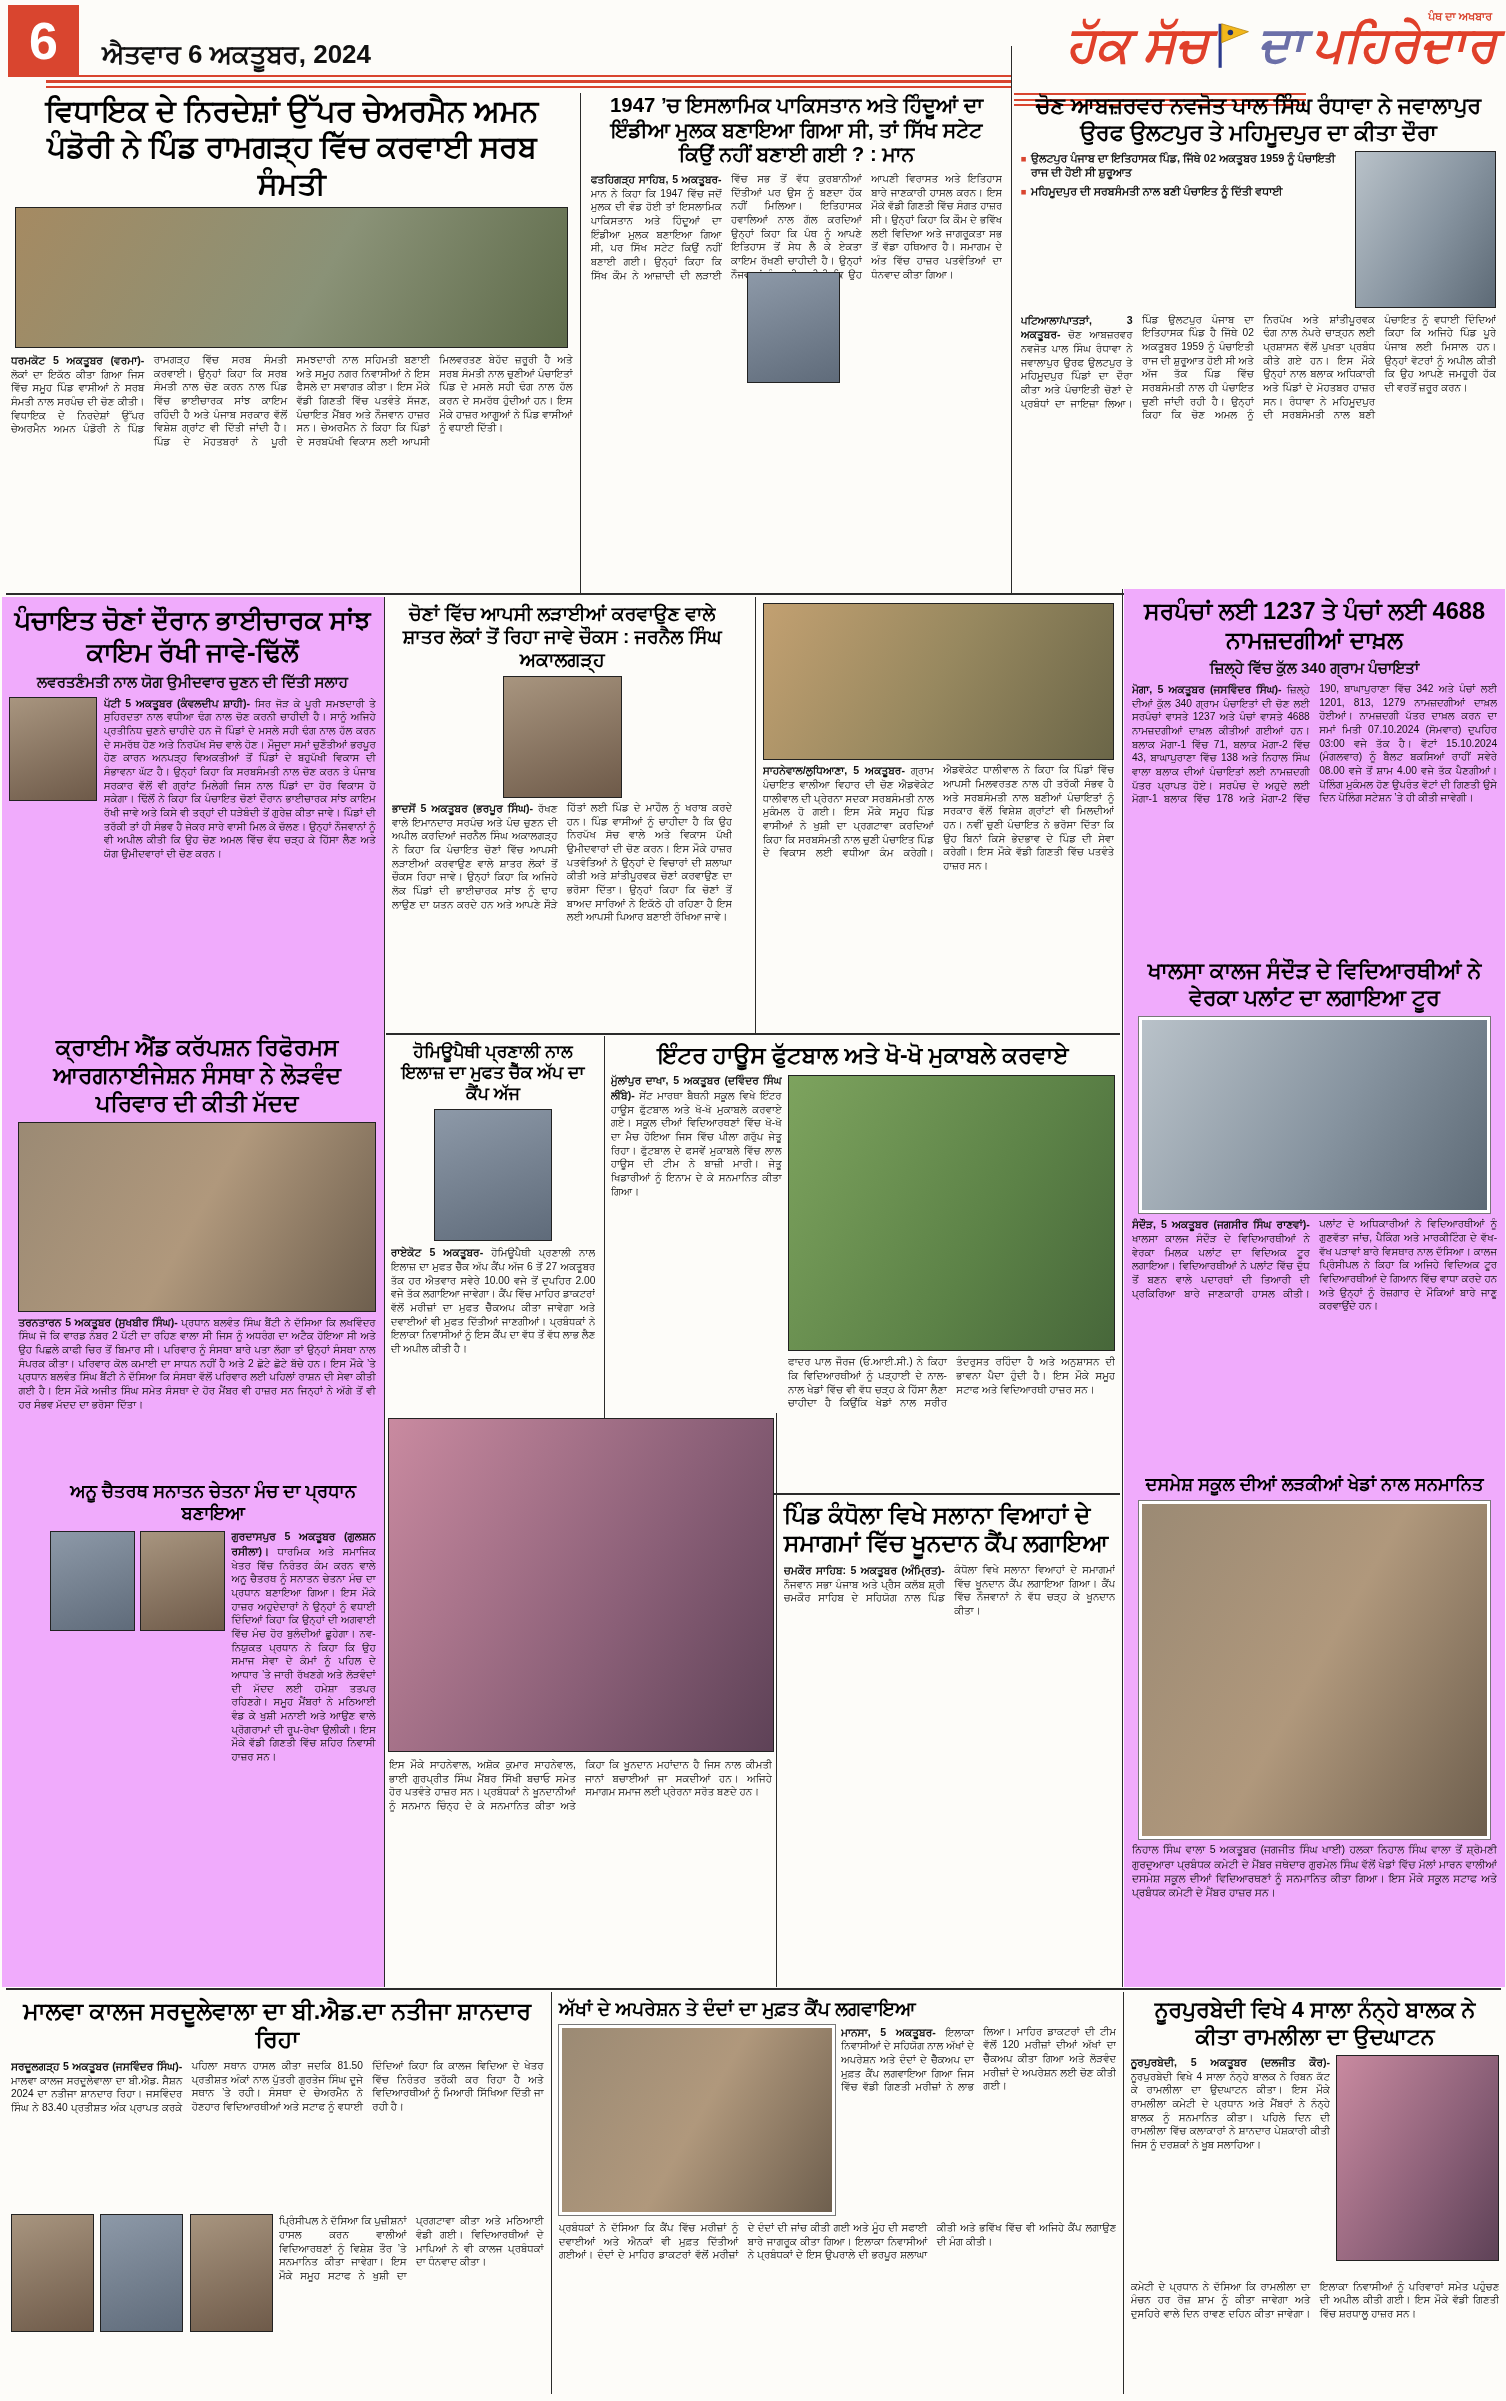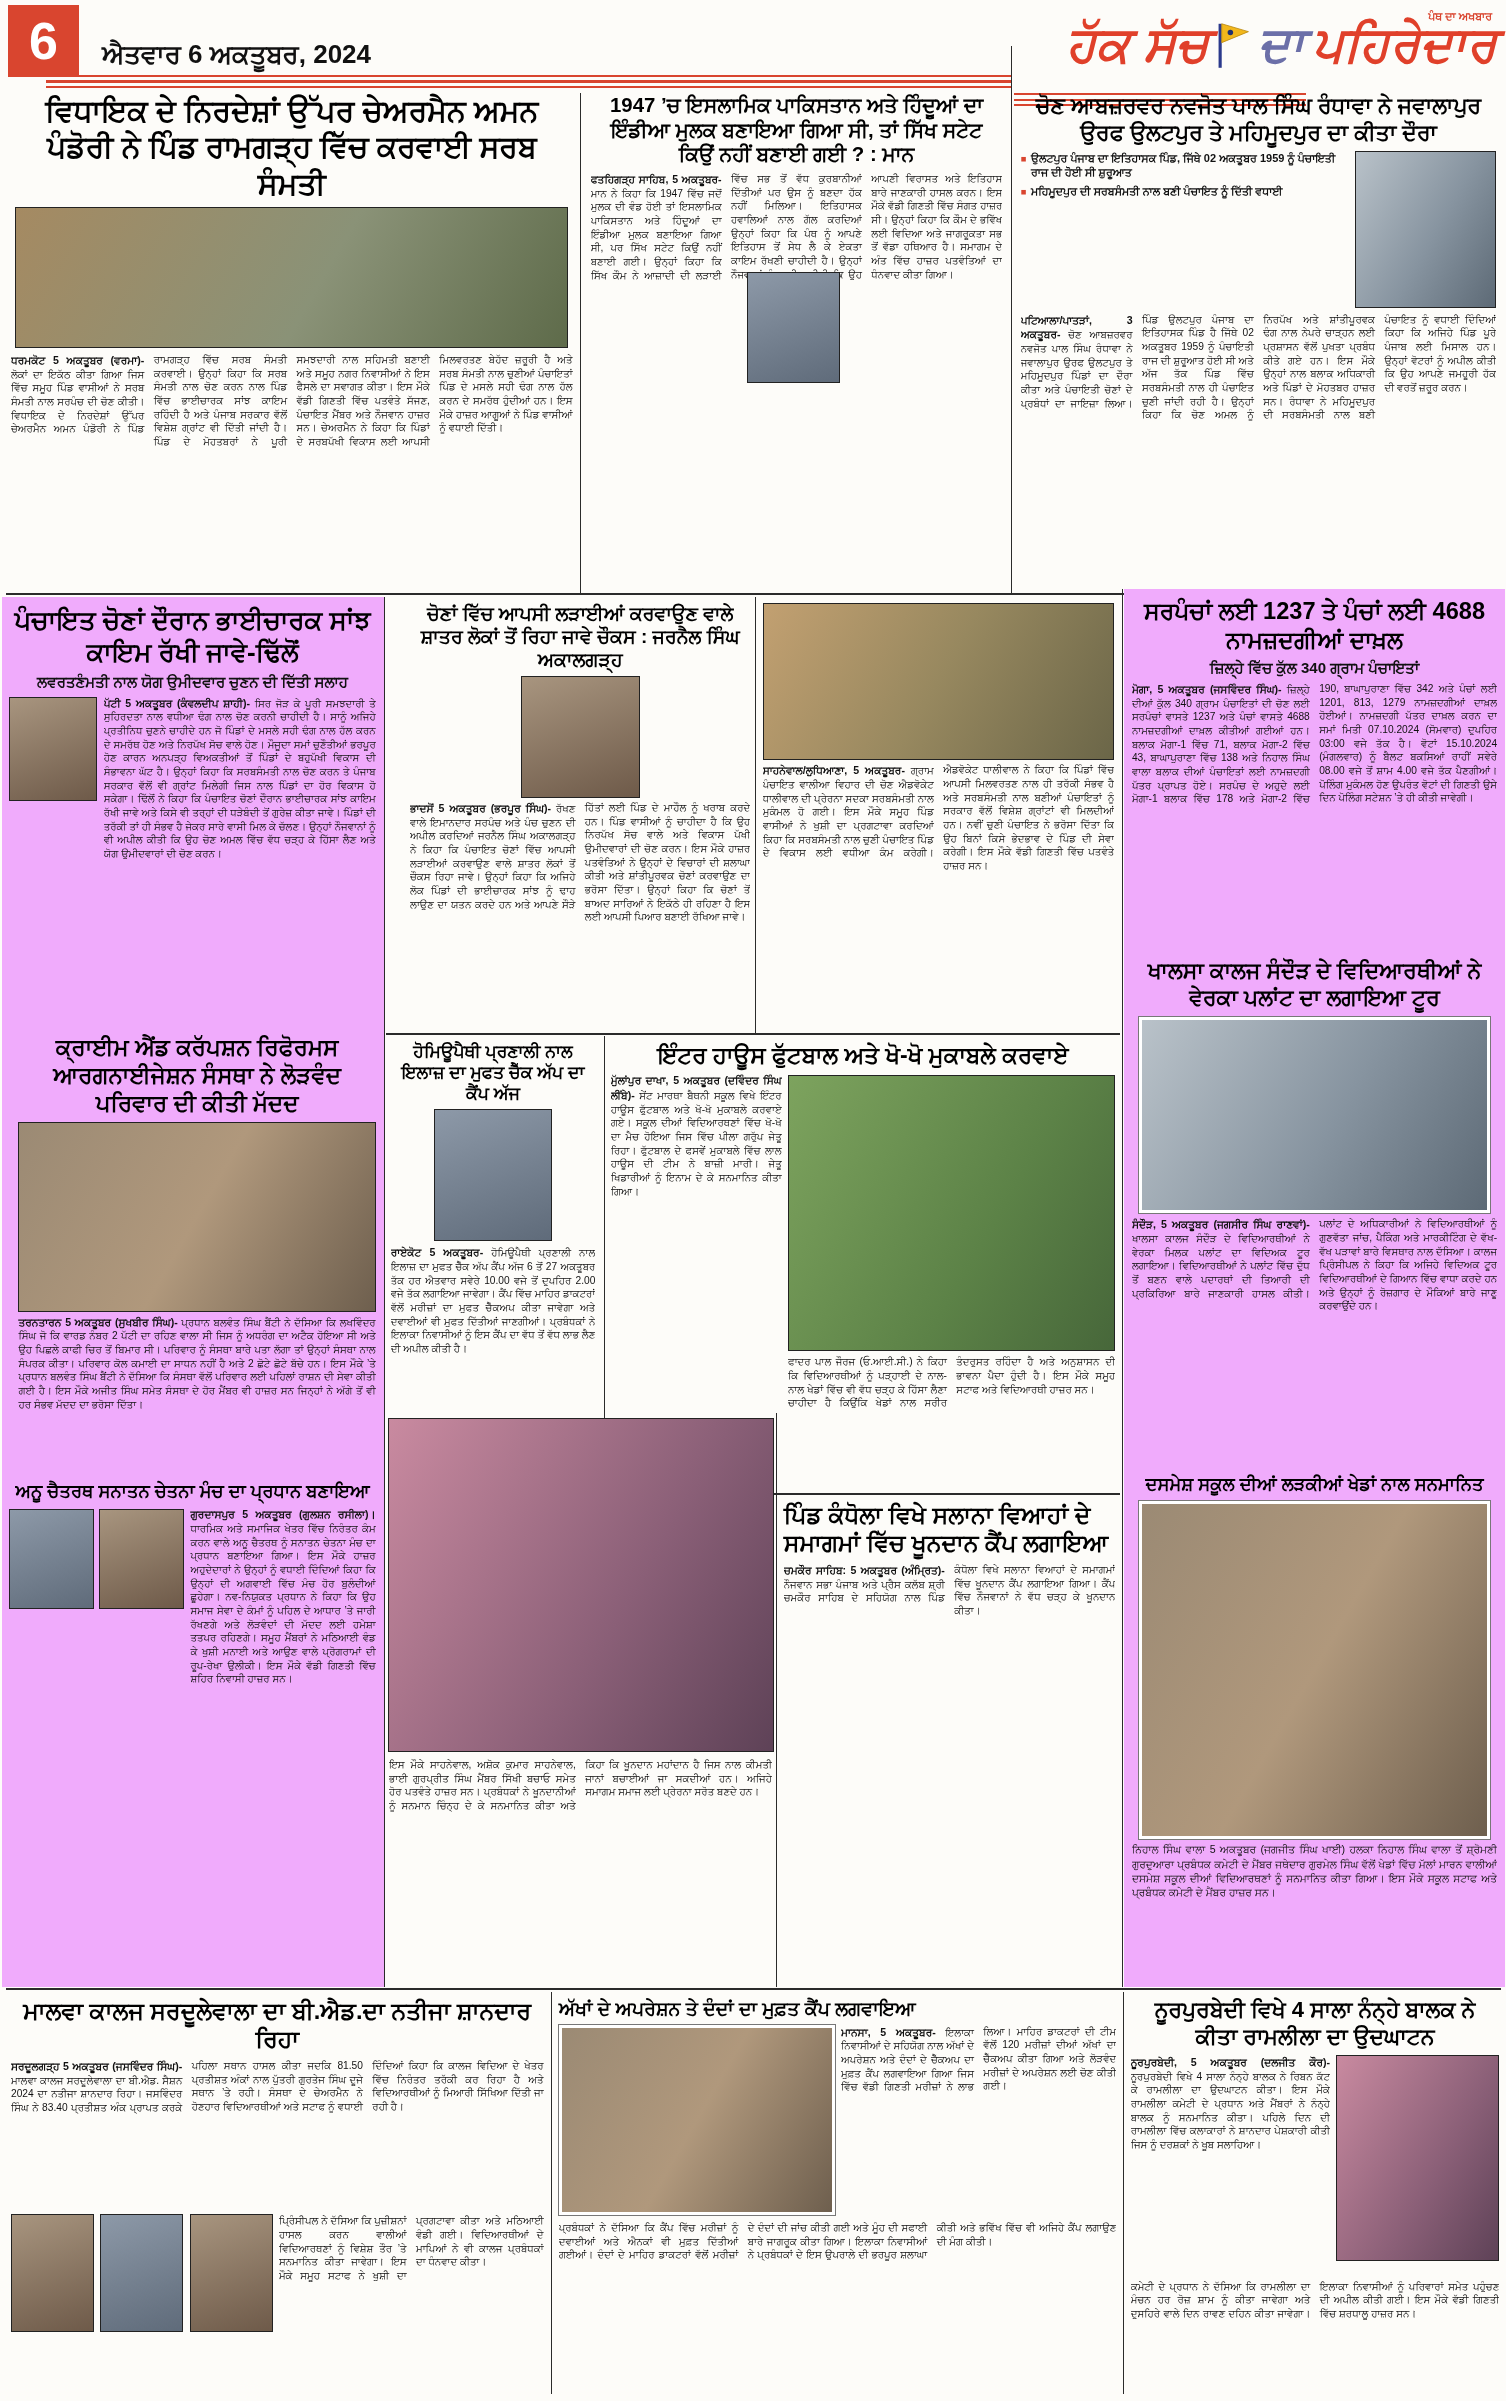--- a/index.html
+++ b/index.html
@@ -143,34 +143,34 @@
 
     <div style="height:440px;overflow:hidden;margin-top:7.9px;padding-left:9px;">
       <h2 class="h29">ਕ੍ਰਾਈਮ ਐਂਡ ਕਰੱਪਸ਼ਨ ਰਿਫੋਰਮਸ ਆਰਗਨਾਈਜੇਸ਼ਨ ਸੰਸਥਾ ਨੇ ਲੋੜਵੰਦ ਪਰਿਵਾਰ ਦੀ ਕੀਤੀ ਮੱਦਦ</h2>
       <div class="photo g-indoor" style="width:100%;height:190px;margin:3.1px 0;"></div>
       <div class="body">
         <span class="byline">ਤਰਨਤਾਰਨ 5 ਅਕਤੂਬਰ (ਸੁਖਬੀਰ ਸਿੰਘ)-</span>
         <span>ਪ੍ਰਧਾਨ ਬਲਵੰਤ ਸਿੰਘ ਬੈਂਟੀ ਨੇ ਦੱਸਿਆ ਕਿ ਲਖਵਿੰਦਰ ਸਿੰਘ ਜੋ ਕਿ ਵਾਰਡ ਨੰਬਰ 2 ਪੱਟੀ ਦਾ ਰਹਿਣ ਵਾਲਾ ਸੀ ਜਿਸ ਨੂੰ ਅਧਰੰਗ ਦਾ ਅਟੈਕ ਹੋਇਆ ਸੀ ਅਤੇ ਉਹ ਪਿਛਲੇ ਕਾਫੀ ਚਿਰ ਤੋਂ ਬਿਮਾਰ ਸੀ। ਪਰਿਵਾਰ ਨੂੰ ਸੰਸਥਾ ਬਾਰੇ ਪਤਾ ਲੱਗਾ ਤਾਂ ਉਨ੍ਹਾਂ ਸੰਸਥਾ ਨਾਲ ਸੰਪਰਕ ਕੀਤਾ। ਪਰਿਵਾਰ ਕੋਲ ਕਮਾਈ ਦਾ ਸਾਧਨ ਨਹੀਂ ਹੈ ਅਤੇ 2 ਛੋਟੇ ਛੋਟੇ ਬੱਚੇ ਹਨ। ਇਸ ਮੌਕੇ ’ਤੇ ਪ੍ਰਧਾਨ ਬਲਵੰਤ ਸਿੰਘ ਬੈਂਟੀ ਨੇ ਦੱਸਿਆ ਕਿ ਸੰਸਥਾ ਵੱਲੋਂ ਪਰਿਵਾਰ ਲਈ ਪਹਿਲਾਂ ਰਾਸ਼ਨ ਦੀ ਸੇਵਾ ਕੀਤੀ ਗਈ ਹੈ। ਇਸ ਮੌਕੇ ਅਜੀਤ ਸਿੰਘ ਸਮੇਤ ਸੰਸਥਾ ਦੇ ਹੋਰ ਮੈਂਬਰ ਵੀ ਹਾਜ਼ਰ ਸਨ ਜਿਨ੍ਹਾਂ ਨੇ ਅੱਗੇ ਤੋਂ ਵੀ ਹਰ ਸੰਭਵ ਮੱਦਦ ਦਾ ਭਰੋਸਾ ਦਿੱਤਾ।</span>
       </div>
     </div>
 
-    <div style="height:495px;overflow:hidden;margin-top:7.9px;">
+    <div style="height:495px;overflow:hidden;margin-top:7.9px;margin-left:41px;">
       <h3 class="h23">ਅਨੂ ਚੈਤਰਥ ਸਨਾਤਨ ਚੇਤਨਾ ਮੰਚ ਦਾ ਪ੍ਰਧਾਨ ਬਣਾਇਆ</h3>
       <div style="float:left;display:flex;gap:4.7px;margin:1.6px 6.3px 3.1px 0;">
         <div class="photo g-portrait" style="width:85px;height:100px;"></div>
         <div class="photo g-portrait2" style="width:85px;height:100px;"></div>
       </div>
       <div class="body">
         <span class="byline">ਗੁਰਦਾਸਪੁਰ 5 ਅਕਤੂਬਰ (ਗੁਲਸ਼ਨ ਰਸੀਲਾ)।</span>
         <span>ਧਾਰਮਿਕ ਅਤੇ ਸਮਾਜਿਕ ਖੇਤਰ ਵਿੱਚ ਨਿਰੰਤਰ ਕੰਮ ਕਰਨ ਵਾਲੇ ਅਨੂ ਚੈਤਰਥ ਨੂੰ ਸਨਾਤਨ ਚੇਤਨਾ ਮੰਚ ਦਾ ਪ੍ਰਧਾਨ ਬਣਾਇਆ ਗਿਆ। ਇਸ ਮੌਕੇ ਹਾਜ਼ਰ ਅਹੁਦੇਦਾਰਾਂ ਨੇ ਉਨ੍ਹਾਂ ਨੂੰ ਵਧਾਈ ਦਿੰਦਿਆਂ ਕਿਹਾ ਕਿ ਉਨ੍ਹਾਂ ਦੀ ਅਗਵਾਈ ਵਿੱਚ ਮੰਚ ਹੋਰ ਬੁਲੰਦੀਆਂ ਛੂਹੇਗਾ। ਨਵ-ਨਿਯੁਕਤ ਪ੍ਰਧਾਨ ਨੇ ਕਿਹਾ ਕਿ ਉਹ ਸਮਾਜ ਸੇਵਾ ਦੇ ਕੰਮਾਂ ਨੂੰ ਪਹਿਲ ਦੇ ਆਧਾਰ ’ਤੇ ਜਾਰੀ ਰੱਖਣਗੇ ਅਤੇ ਲੋੜਵੰਦਾਂ ਦੀ ਮੱਦਦ ਲਈ ਹਮੇਸ਼ਾ ਤਤਪਰ ਰਹਿਣਗੇ। ਸਮੂਹ ਮੈਂਬਰਾਂ ਨੇ ਮਠਿਆਈ ਵੰਡ ਕੇ ਖੁਸ਼ੀ ਮਨਾਈ ਅਤੇ ਆਉਣ ਵਾਲੇ ਪ੍ਰੋਗਰਾਮਾਂ ਦੀ ਰੂਪ-ਰੇਖਾ ਉਲੀਕੀ। ਇਸ ਮੌਕੇ ਵੱਡੀ ਗਿਣਤੀ ਵਿੱਚ ਸ਼ਹਿਰ ਨਿਵਾਸੀ ਹਾਜ਼ਰ ਸਨ।</span>
       </div>
     </div>
   </section>
 
-  <section class="art" style="left:388px;top:597px;width:367px;height:436px;padding-left:22px;">
+  <section class="art" style="left:370px;top:597px;width:367px;height:436px;padding-left:22px;">
     <h2 class="h24">ਚੋਣਾਂ ਵਿੱਚ ਆਪਸੀ ਲੜਾਈਆਂ ਕਰਵਾਉਣ ਵਾਲੇ ਸ਼ਾਤਰ ਲੋਕਾਂ ਤੋਂ ਰਿਹਾ ਜਾਵੇ ਚੌਕਸ : ਜਰਨੈਲ ਸਿੰਘ ਅਕਾਲਗੜ੍ਹ</h2>
     <div class="photo g-portrait2" style="width:119px;height:122px;margin:3.1px auto;"></div>
     <div class="body cols-2" style="height:228px;">
       <span class="byline">ਭਾਦਸੋਂ 5 ਅਕਤੂਬਰ (ਭਰਪੂਰ ਸਿੰਘ)-</span>
       <span>ਰੱਖਣ ਵਾਲੇ ਇਮਾਨਦਾਰ ਸਰਪੰਚ ਅਤੇ ਪੰਚ ਚੁਣਨ ਦੀ ਅਪੀਲ ਕਰਦਿਆਂ ਜਰਨੈਲ ਸਿੰਘ ਅਕਾਲਗੜ੍ਹ ਨੇ ਕਿਹਾ ਕਿ ਪੰਚਾਇਤ ਚੋਣਾਂ ਵਿੱਚ ਆਪਸੀ ਲੜਾਈਆਂ ਕਰਵਾਉਣ ਵਾਲੇ ਸ਼ਾਤਰ ਲੋਕਾਂ ਤੋਂ ਚੌਕਸ ਰਿਹਾ ਜਾਵੇ। ਉਨ੍ਹਾਂ ਕਿਹਾ ਕਿ ਅਜਿਹੇ ਲੋਕ ਪਿੰਡਾਂ ਦੀ ਭਾਈਚਾਰਕ ਸਾਂਝ ਨੂੰ ਢਾਹ ਲਾਉਣ ਦਾ ਯਤਨ ਕਰਦੇ ਹਨ ਅਤੇ ਆਪਣੇ ਸੌੜੇ ਹਿੱਤਾਂ ਲਈ ਪਿੰਡ ਦੇ ਮਾਹੌਲ ਨੂੰ ਖਰਾਬ ਕਰਦੇ ਹਨ। ਪਿੰਡ ਵਾਸੀਆਂ ਨੂੰ ਚਾਹੀਦਾ ਹੈ ਕਿ ਉਹ ਨਿਰਪੱਖ ਸੋਚ ਵਾਲੇ ਅਤੇ ਵਿਕਾਸ ਪੱਖੀ ਉਮੀਦਵਾਰਾਂ ਦੀ ਚੋਣ ਕਰਨ। ਇਸ ਮੌਕੇ ਹਾਜ਼ਰ ਪਤਵੰਤਿਆਂ ਨੇ ਉਨ੍ਹਾਂ ਦੇ ਵਿਚਾਰਾਂ ਦੀ ਸ਼ਲਾਘਾ ਕੀਤੀ ਅਤੇ ਸ਼ਾਂਤੀਪੂਰਵਕ ਚੋਣਾਂ ਕਰਵਾਉਣ ਦਾ ਭਰੋਸਾ ਦਿੱਤਾ। ਉਨ੍ਹਾਂ ਕਿਹਾ ਕਿ ਚੋਣਾਂ ਤੋਂ ਬਾਅਦ ਸਾਰਿਆਂ ਨੇ ਇਕੱਠੇ ਹੀ ਰਹਿਣਾ ਹੈ ਇਸ ਲਈ ਆਪਸੀ ਪਿਆਰ ਬਣਾਈ ਰੱਖਿਆ ਜਾਵੇ।</span>
     </div>
   </section>
 
   <section class="art" style="left:758px;top:597px;width:361px;height:436px;">
     <div class="photo g-crowd" style="width:100%;height:157px;margin:3.1px 0;"></div>

